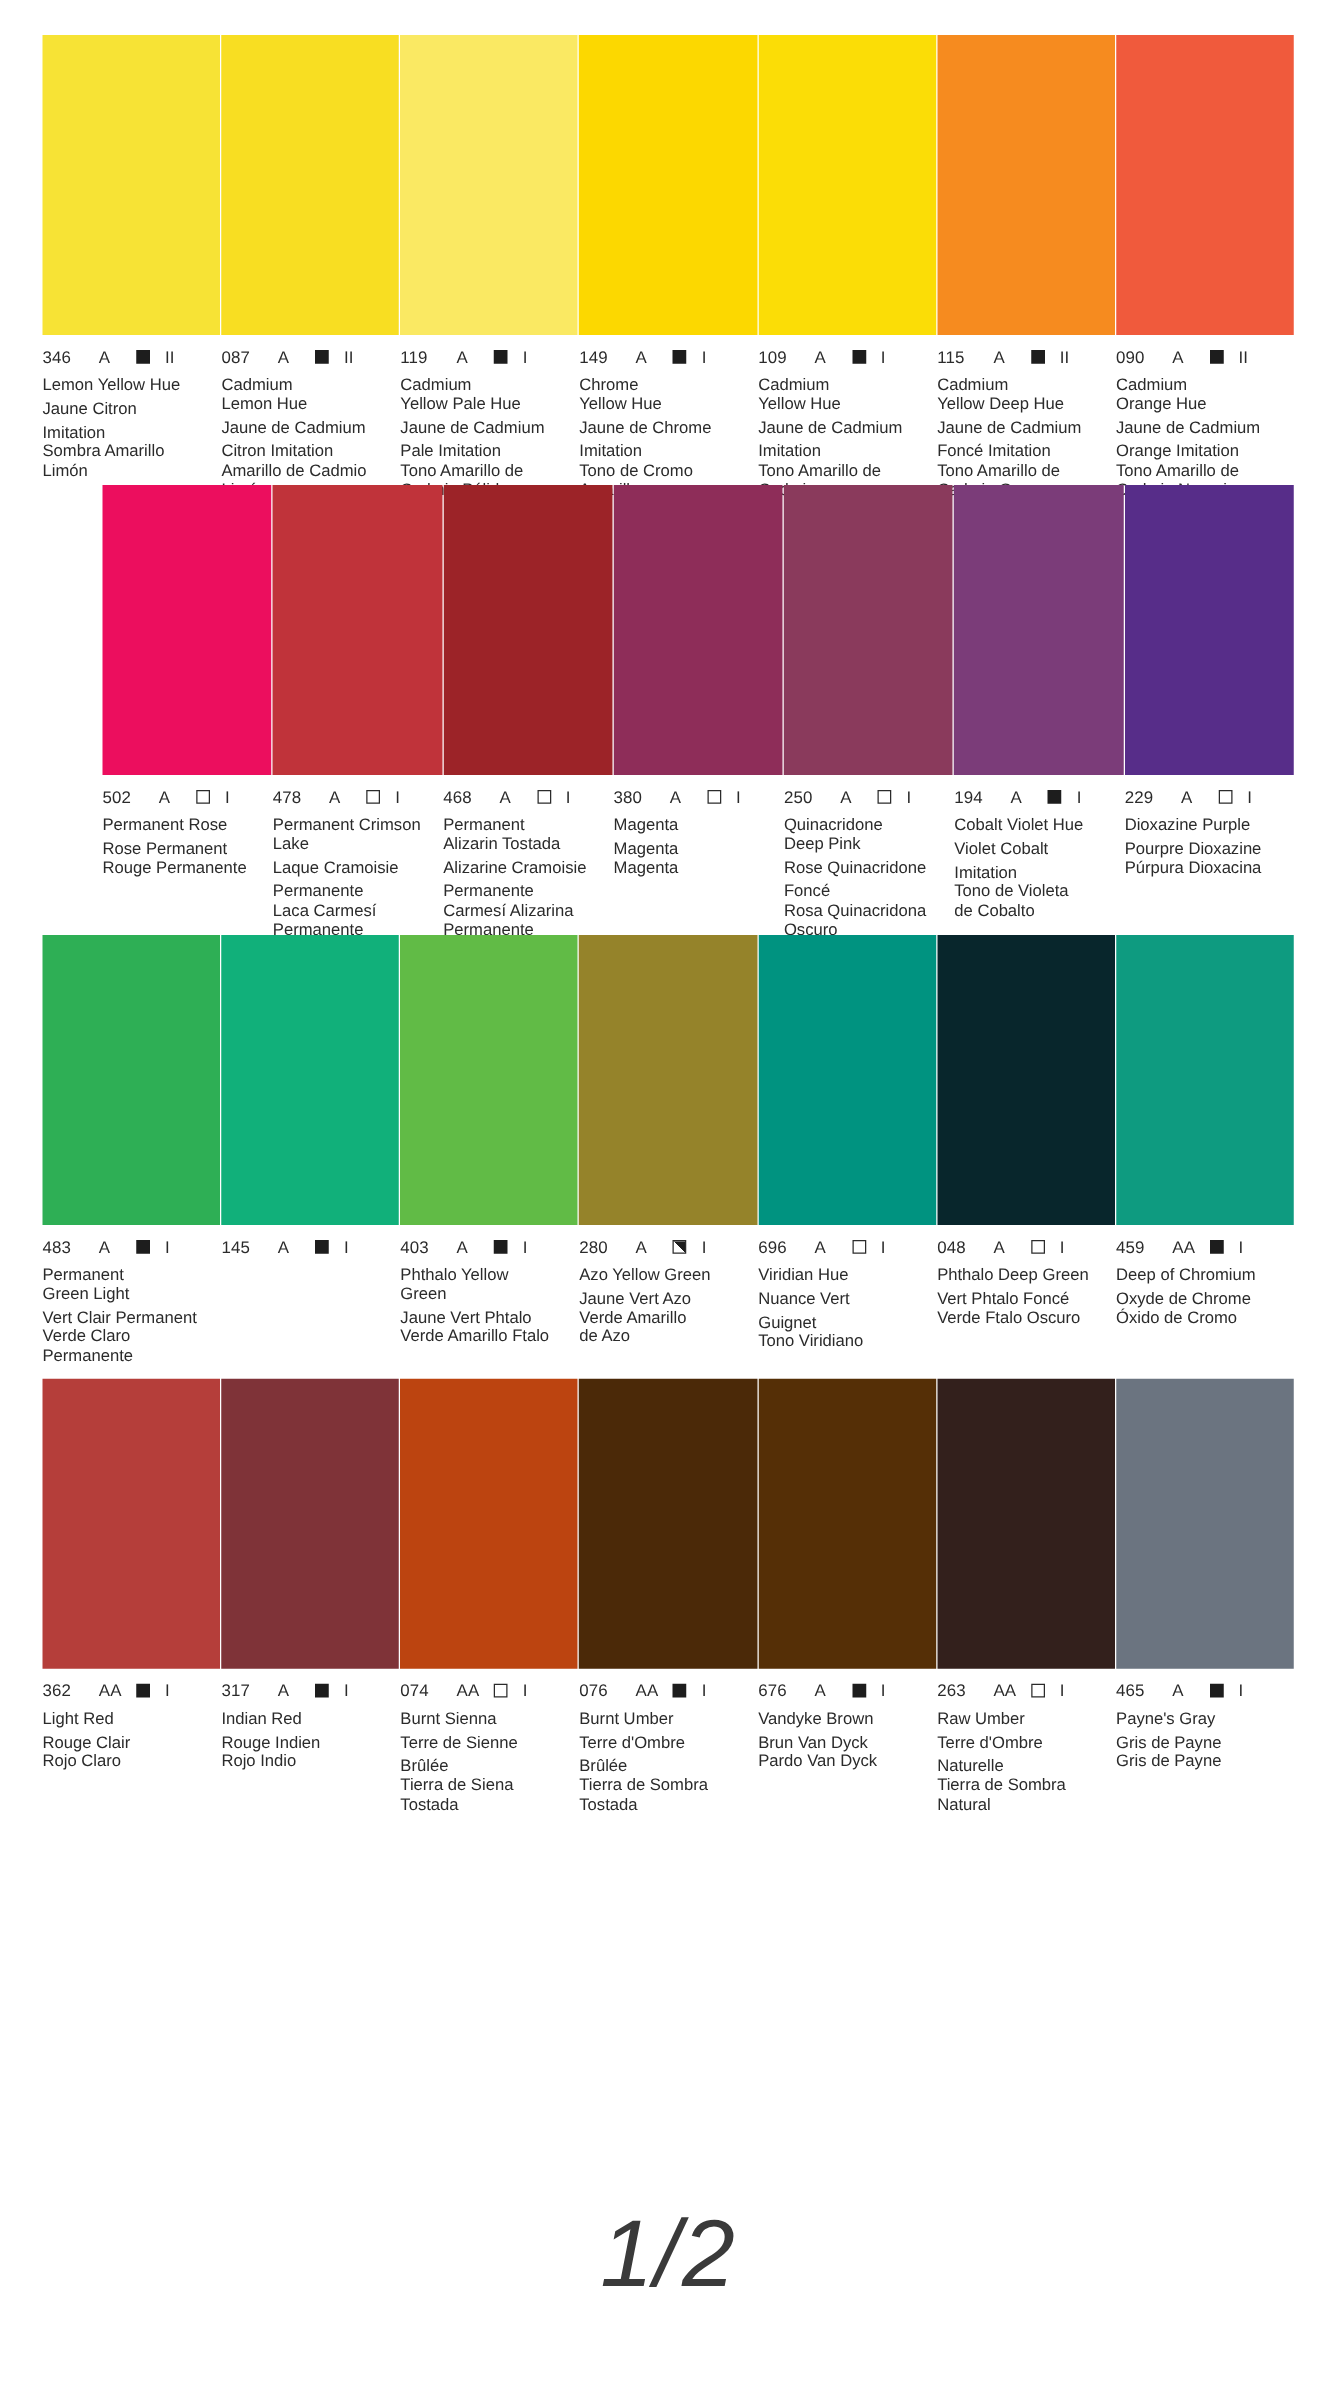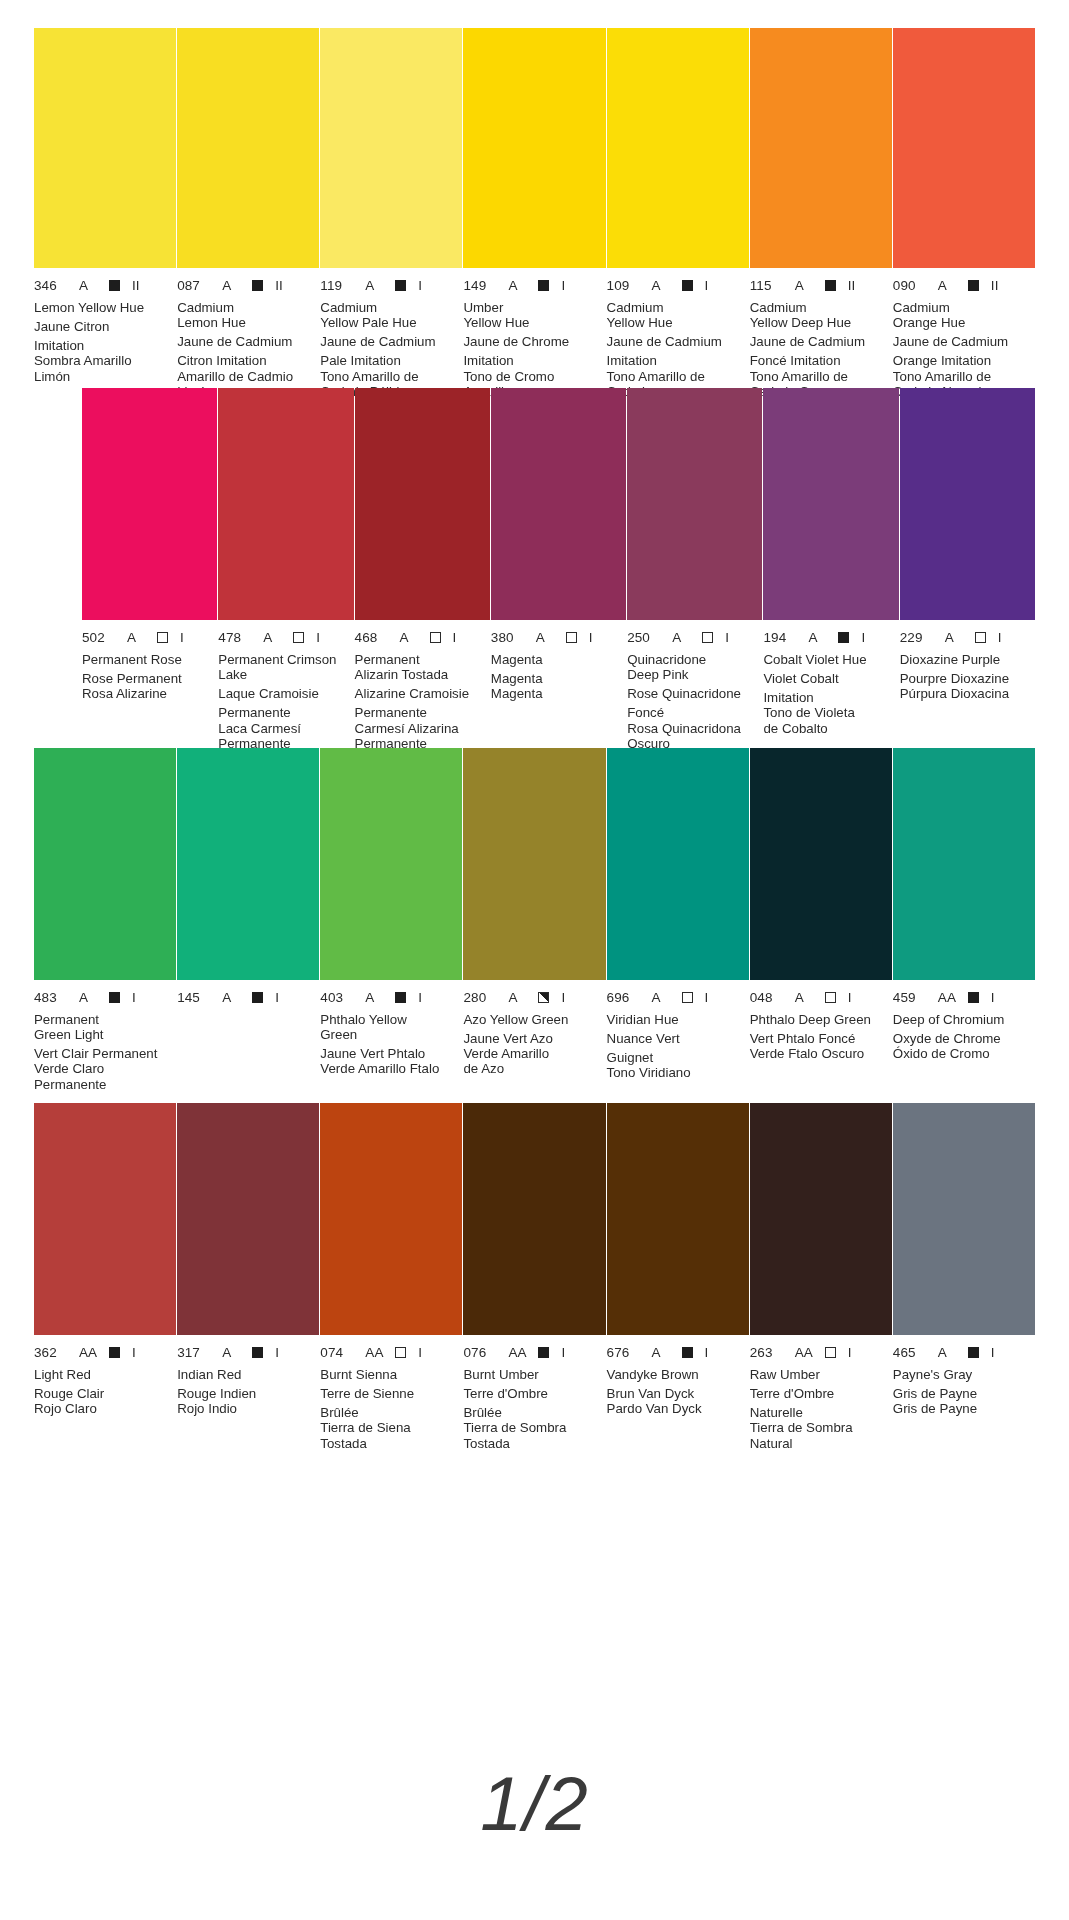--- a/index.html
+++ b/index.html
@@ -189,21 +189,21 @@
           <div class="meta">
             <span class="code">149</span>
             <span class="series">A</span>
             <span class="perm">
               <span class="sq sq-filled"></span>
             </span>
             <span class="light">I</span>
           </div>
           <div class="names">
             <div>
-              <span class="nm nm-en">Umber</span>
+              <span class="nm nm-en">Chrome</span>
               <span class="nm nm-en">Yellow Hue</span>
             </div>
             <div>
               <span class="nm nm-fr">Jaune de Chrome</span>
               <span class="nm nm-fr">Imitation</span>
             </div>
             <div>
               <span class="nm nm-es">Tono de Cromo</span>
               <span class="nm nm-es">Amarillo</span>
             </div>
@@ -297,21 +297,21 @@
             <span class="light">I</span>
           </div>
           <div class="names">
             <div>
               <span class="nm nm-en">Permanent Rose</span>
             </div>
             <div>
               <span class="nm nm-fr">Rose Permanent</span>
             </div>
             <div>
-              <span class="nm nm-es">Rosa Alizarine</span>
+              <span class="nm nm-es">Rouge Permanente</span>
             </div>
           </div>
         </div>
         <div class="cell">
           <div class="swatch" title="#C0333A" style="background: rgb(192, 51, 58);"></div>
           <div class="meta">
             <span class="code">478</span>
             <span class="series">A</span>
             <span class="perm">
               <span class="sq sq-open"></span>

